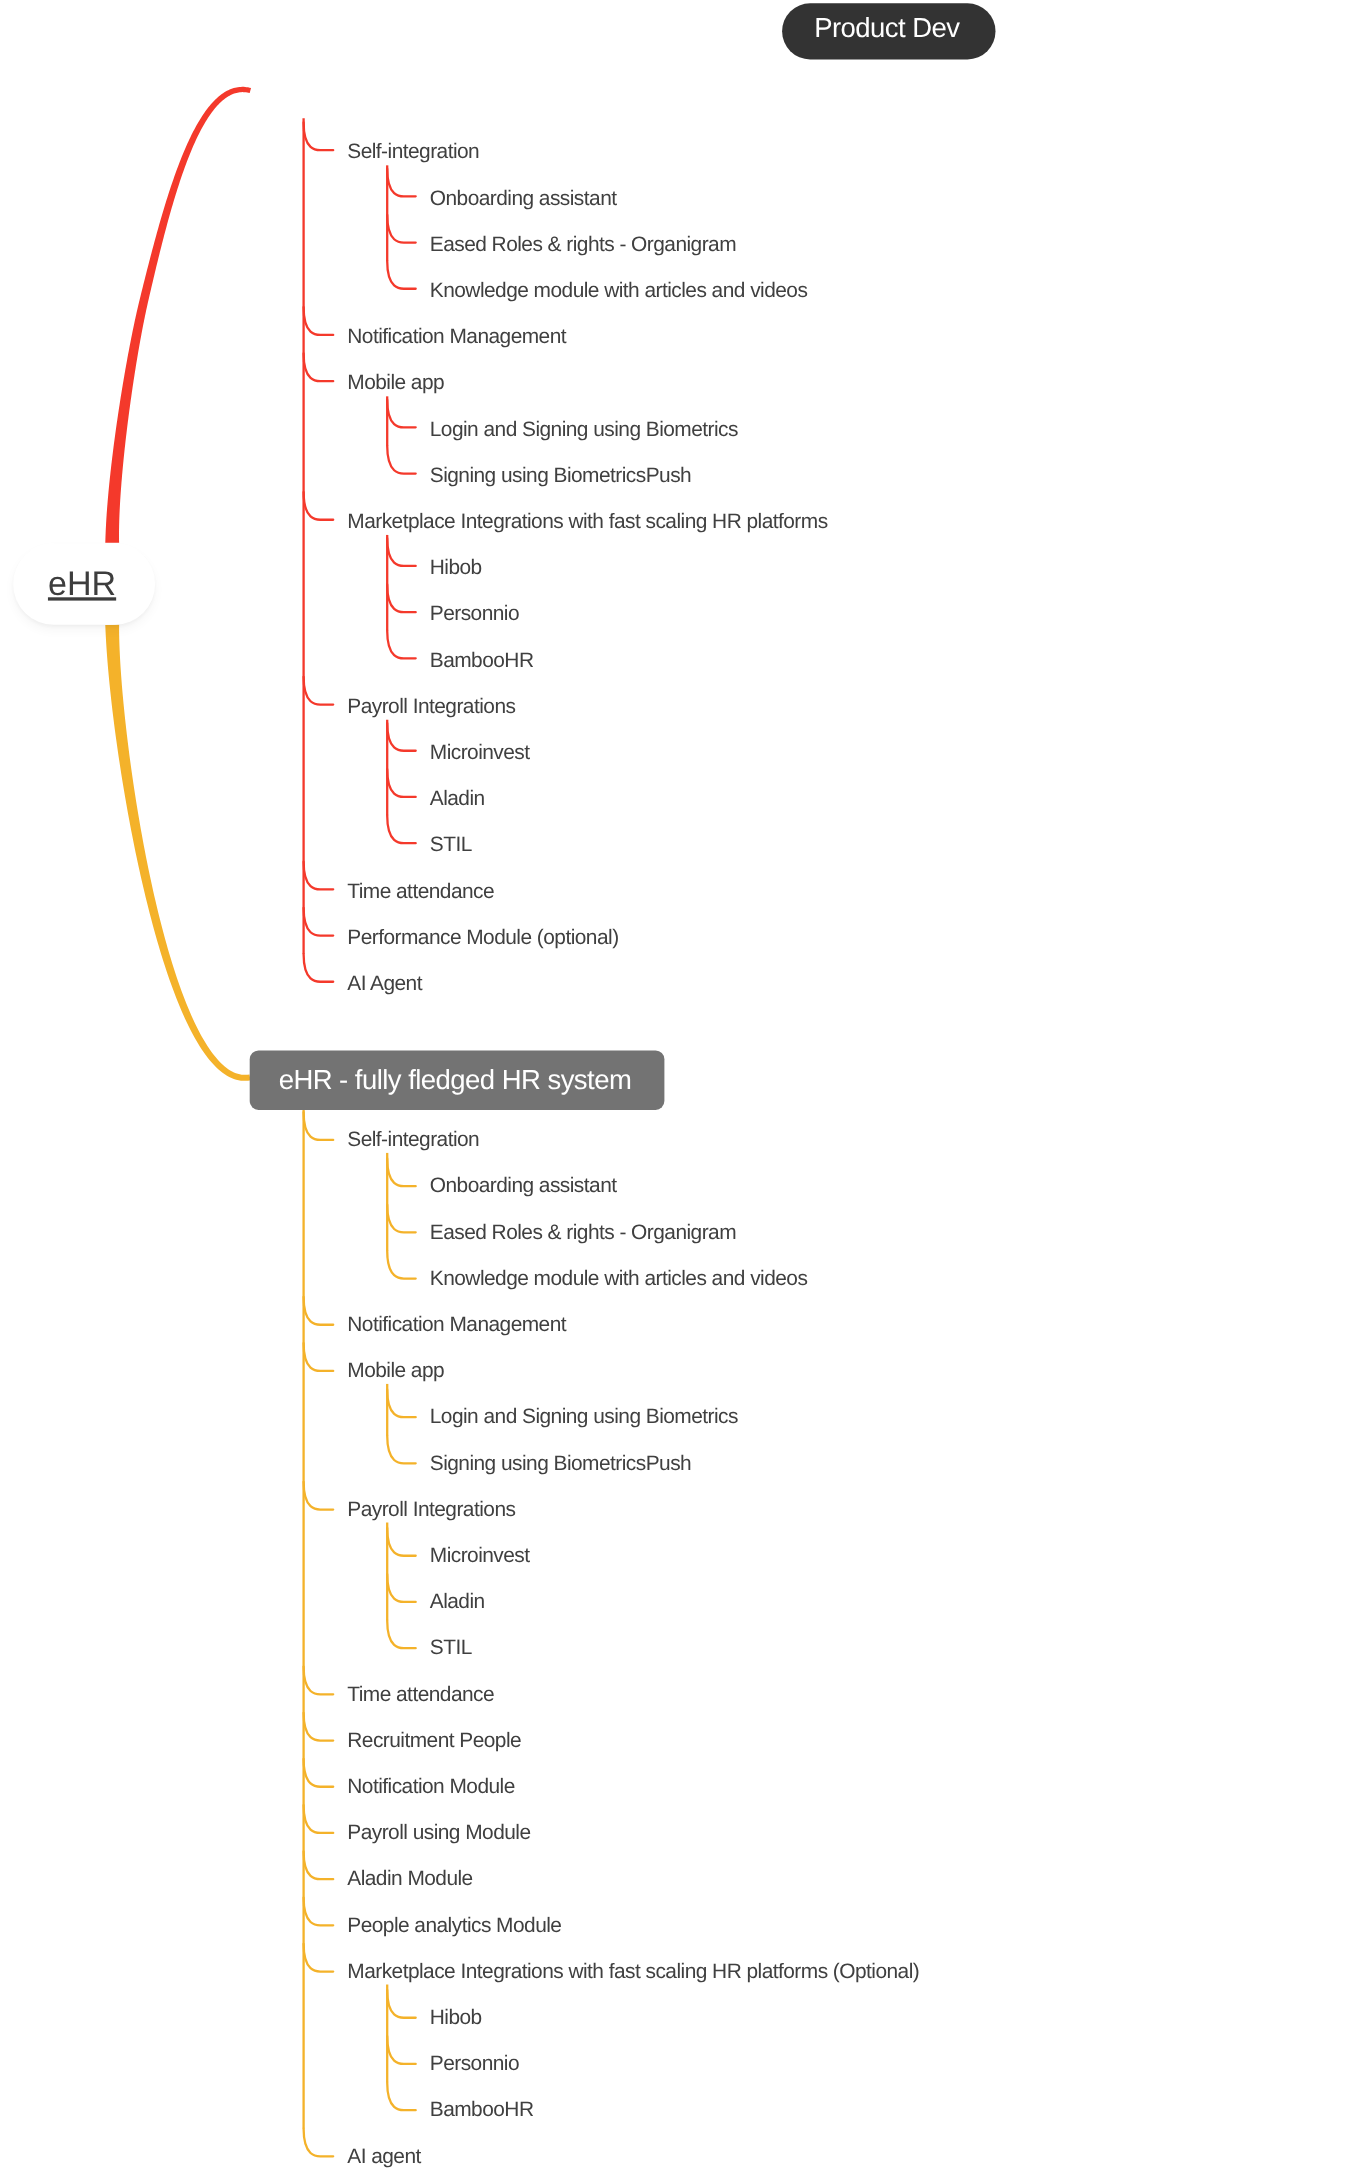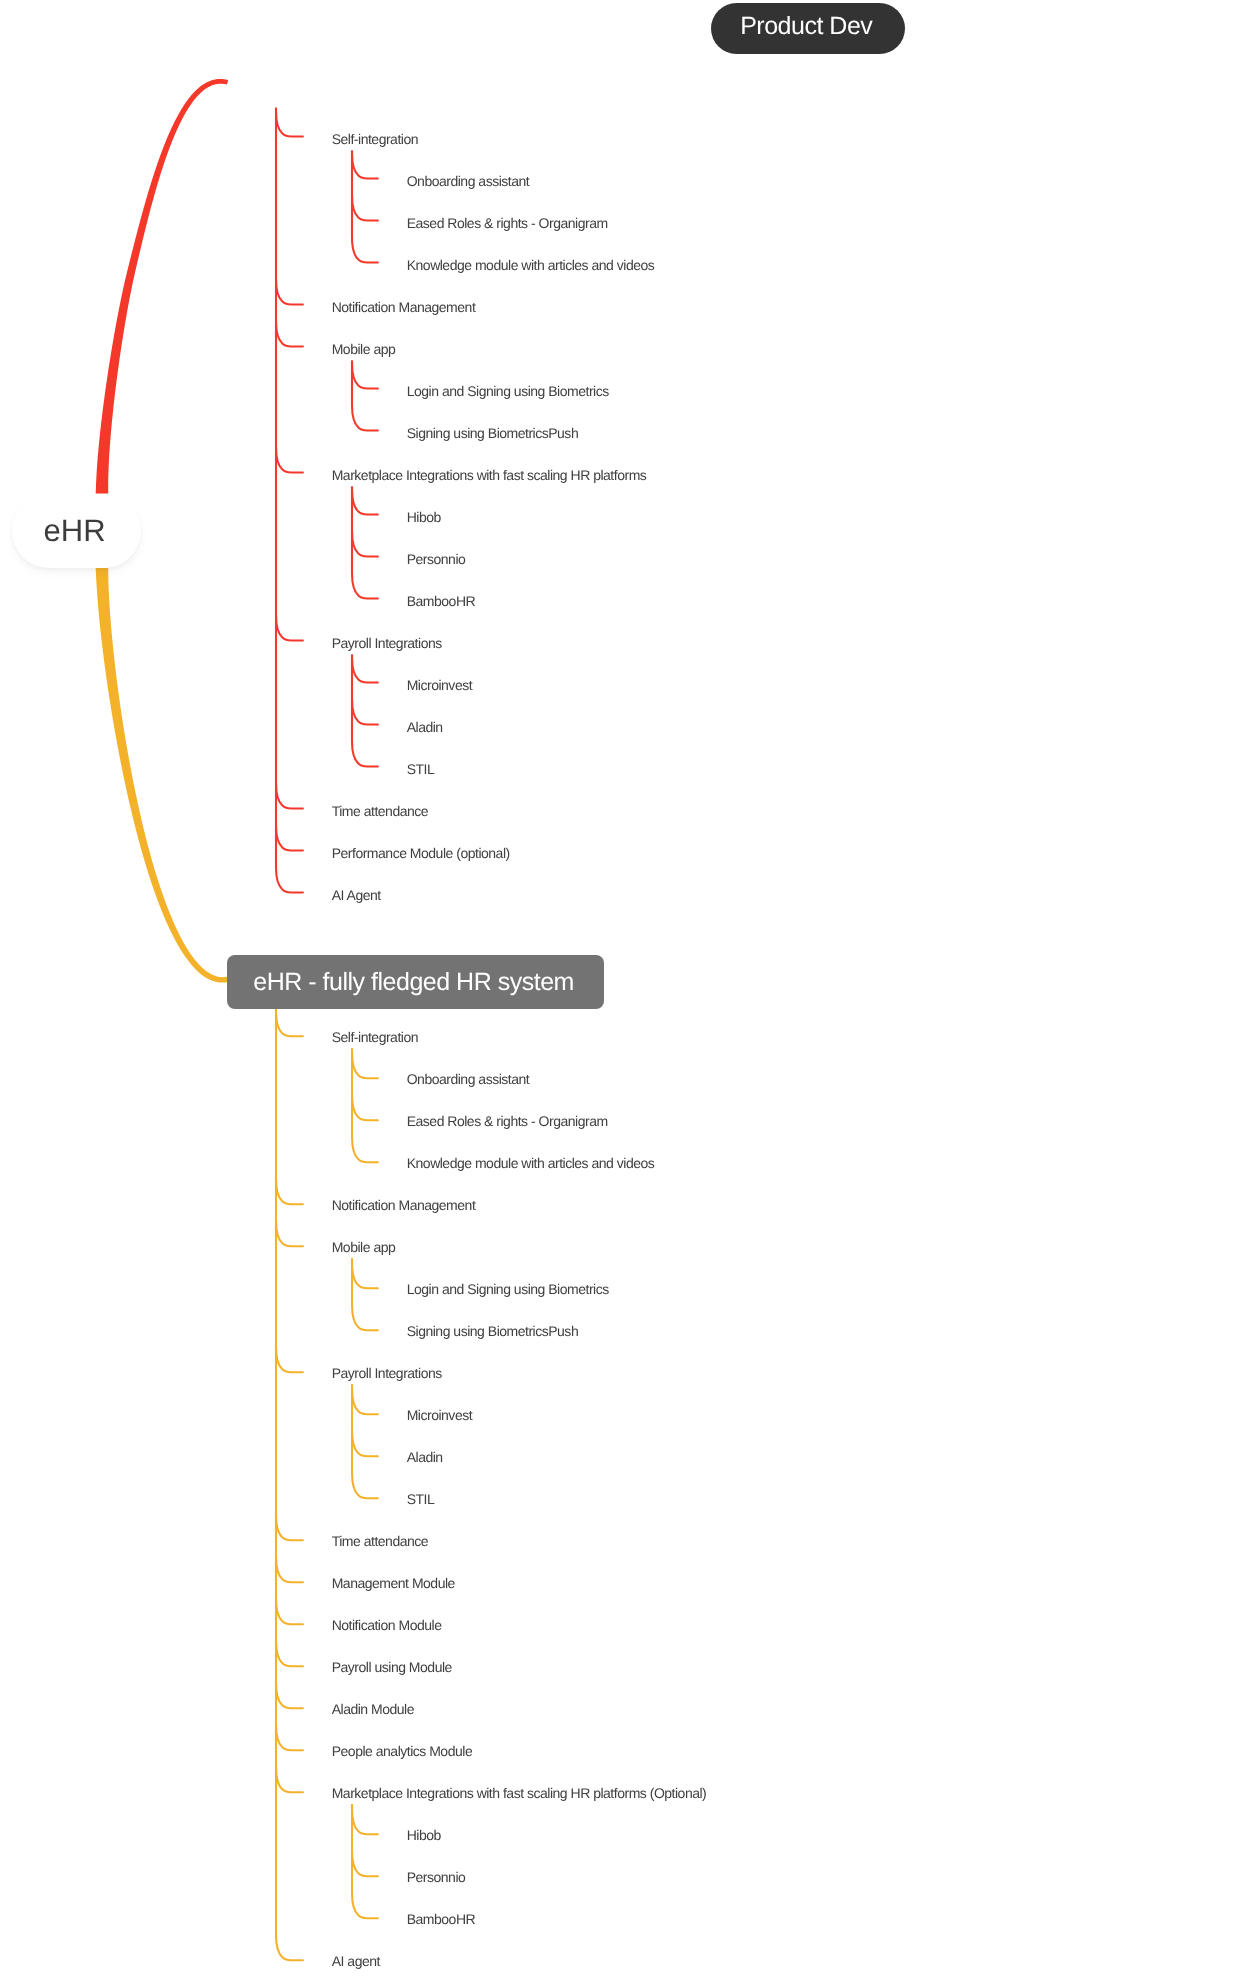--- a/index.html
+++ b/index.html
@@ -12,28 +12,28 @@
          transform:translateZ(0);}
   #links{position:absolute;left:0;top:0;width:1240px;height:1976px;
          pointer-events:none;overflow:visible;}
   .node-box{position:absolute;box-sizing:border-box;display:flex;align-items:center;
             font-size:25px;letter-spacing:-0.49px;color:#ffffff;border-radius:8px;
             white-space:nowrap;padding:0 30.0px 0 26.0px;height:54.4px;}
   .node-box > span{position:relative;top:0.6px;}
   .root-pill{position:absolute;box-sizing:border-box;display:flex;align-items:center;
              justify-content:center;background:#ffffff;border-radius:999px;
              font-size:31px;color:#3d3d3d;white-space:nowrap;padding-right:3px;
-             box-shadow:0 2px 4px rgba(0,0,0,0.045), 0 5px 10px rgba(0,0,0,0.04);}
+             box-shadow:0 2px 4px rgba(0,0,0,0.045), 0 5px 10px rgba(0,0,0,0.04);text-decoration:underline;}
   .sticky{position:absolute;box-sizing:border-box;display:flex;align-items:center;
           justify-content:center;background:#333333;border-radius:999px;
           font-size:25px;letter-spacing:-0.49px;color:#ffffff;white-space:nowrap;
           padding-right:3.4px;}
   .sticky > span{position:relative;top:-1.4px;}
-  .leaf{position:absolute;font-size:14px;letter-spacing:-0.49px;color:#404040;
-        white-space:nowrap;line-height:14px;transform:translateZ(0);margin-left:16px;}
+  .leaf{position:absolute;font-size:19px;letter-spacing:-0.49px;color:#404040;
+        white-space:nowrap;line-height:14px;transform:translateZ(0);}
 </style>
 </head>
 <body>
 
 <div id="stage">
 
   <svg id="links" viewBox="0 0 1240 1976" width="1240" height="1976">
       <path d="M108.30 493.50L108.24 491.88L108.21 490.24L108.19 488.57L108.19 486.88L108.19 485.17L108.20 483.43L108.22 481.68L108.25 479.90L108.28 478.10L108.33 476.28L108.38 474.44L108.43 472.58L108.50 470.71L108.57 468.81L108.65 466.90L108.74 464.97L108.83 463.02L108.93 461.06L109.04 459.08L109.15 457.08L109.27 455.07L109.40 453.05L109.53 451.01L109.67 448.96L109.82 446.90L109.97 444.82L110.12 442.73L110.29 440.63L110.45 438.52L110.63 436.40L110.81 434.27L110.99 432.12L111.18 429.97L111.38 427.81L111.58 425.65L111.78 423.47L111.99 421.29L112.21 419.10L112.43 416.90L112.65 414.70L112.88 412.49L113.12 410.28L113.35 408.06L113.60 405.84L113.84 403.62L114.09 401.39L114.35 399.16L114.61 396.92L114.87 394.69L115.14 392.45L115.41 390.22L115.68 387.98L115.96 385.74L116.24 383.51L116.53 381.27L116.81 379.04L117.10 376.81L117.40 374.58L117.70 372.35L118.00 370.13L118.30 367.91L118.61 365.69L118.91 363.48L119.23 361.28L119.54 359.08L119.85 356.88L120.17 354.70L120.49 352.52L120.82 350.34L121.14 348.18L121.47 346.02L121.80 343.88L122.13 341.74L122.46 339.61L122.79 337.49L123.13 335.38L123.47 333.29L123.80 331.20L124.14 329.13L124.49 327.07L124.83 325.03L125.17 322.99L125.51 320.97L125.86 318.97L126.20 316.98L126.55 315.00L126.90 313.04L127.24 311.10L127.59 309.18L127.94 307.27L128.29 305.38L128.64 303.50L128.99 301.65L129.33 299.81L129.68 298.00L130.03 296.20L130.38 294.43L130.73 292.67L131.07 290.94L131.42 289.23L131.76 287.54L132.11 285.87L132.45 284.23L132.80 282.61L133.14 281.01L133.48 279.44L133.82 277.90L134.16 276.38L134.50 274.88L134.83 273.42L134.83 273.42L135.42 270.86L136.02 268.29L136.61 265.71L137.21 263.14L137.81 260.55L138.42 257.96L139.03 255.37L139.64 252.78L140.26 250.18L140.88 247.58L141.50 244.98L142.12 242.38L142.75 239.78L143.39 237.18L144.02 234.58L144.67 231.99L145.31 229.39L145.96 226.80L146.61 224.21L147.27 221.63L147.93 219.05L148.59 216.48L149.26 213.92L149.93 211.36L150.61 208.81L151.29 206.26L151.98 203.73L152.67 201.20L153.36 198.69L154.06 196.18L154.76 193.69L155.47 191.20L156.18 188.73L156.90 186.28L157.62 183.83L158.35 181.41L159.08 178.99L159.82 176.59L160.56 174.21L161.30 171.85L162.06 169.50L162.81 167.17L163.57 164.85L164.34 162.56L165.11 160.29L165.89 158.04L166.67 155.81L167.46 153.60L168.26 151.41L169.06 149.25L169.86 147.11L170.67 144.99L171.49 142.90L172.31 140.84L173.13 138.80L173.97 136.78L174.80 134.80L175.65 132.84L176.50 130.91L177.35 129.02L178.22 127.15L179.08 125.31L179.96 123.50L180.83 121.73L181.72 119.98L182.61 118.28L183.51 116.60L184.41 114.96L185.32 113.35L186.23 111.78L187.15 110.25L188.07 108.75L189.01 107.30L189.94 105.88L190.88 104.49L191.83 103.15L192.79 101.85L193.74 100.59L194.71 99.37L195.68 98.19L196.65 97.06L197.63 95.97L198.61 94.92L199.60 93.92L200.60 92.96L201.59 92.05L202.59 91.18L203.60 90.36L204.61 89.59L205.62 88.86L206.64 88.18L207.66 87.55L208.68 86.96L209.71 86.43L210.74 85.94L211.78 85.50L212.82 85.11L213.87 84.77L214.91 84.47L215.97 84.23L217.03 84.03L218.10 83.89L219.18 83.79L220.26 83.74L221.36 83.75L222.46 83.81L223.57 83.92L224.70 84.08L225.84 84.30L226.99 84.57L228.21 80.03L226.86 79.69L225.52 79.42L224.18 79.21L222.85 79.06L221.52 78.97L220.21 78.95L218.89 78.99L217.59 79.09L216.30 79.25L215.01 79.46L213.74 79.74L212.48 80.08L211.22 80.47L209.98 80.92L208.76 81.42L207.54 81.98L206.33 82.58L205.14 83.24L203.96 83.95L202.79 84.71L201.64 85.52L200.49 86.37L199.36 87.27L198.23 88.22L197.12 89.21L196.02 90.25L194.93 91.33L193.84 92.45L192.77 93.61L191.71 94.81L190.66 96.06L189.61 97.34L188.58 98.67L187.55 100.03L186.53 101.43L185.52 102.87L184.52 104.34L183.53 105.86L182.54 107.40L181.57 108.99L180.59 110.60L179.63 112.25L178.68 113.94L177.73 115.66L176.79 117.40L175.85 119.19L174.92 121.00L174.00 122.84L173.09 124.71L172.18 126.61L171.28 128.54L170.38 130.50L169.49 132.49L168.61 134.50L167.73 136.54L166.86 138.61L166.00 140.70L165.14 142.81L164.29 144.95L163.44 147.11L162.60 149.30L161.76 151.50L160.93 153.73L160.11 155.98L159.29 158.25L158.47 160.54L157.67 162.85L156.86 165.17L156.06 167.52L155.27 169.88L154.48 172.26L153.70 174.65L152.92 177.07L152.15 179.49L151.38 181.93L150.62 184.38L149.86 186.85L149.11 189.33L148.36 191.82L147.61 194.32L146.87 196.84L146.14 199.36L145.41 201.89L144.68 204.43L143.96 206.98L143.24 209.54L142.52 212.10L141.81 214.67L141.11 217.25L140.41 219.83L139.71 222.41L139.02 225.00L138.33 227.60L137.64 230.19L136.96 232.79L136.28 235.39L135.60 237.99L134.93 240.59L134.27 243.19L133.60 245.79L132.94 248.38L132.29 250.98L131.63 253.57L130.98 256.16L130.33 258.74L129.69 261.32L129.05 263.90L128.41 266.47L127.78 269.03L127.15 271.58L127.15 271.58L126.78 273.07L126.42 274.58L126.05 276.11L125.68 277.67L125.31 279.26L124.94 280.87L124.57 282.50L124.19 284.16L123.82 285.83L123.44 287.54L123.06 289.26L122.68 291.00L122.31 292.77L121.93 294.55L121.55 296.36L121.17 298.19L120.78 300.03L120.40 301.89L120.02 303.78L119.64 305.68L119.26 307.59L118.88 309.53L118.49 311.48L118.11 313.44L117.73 315.43L117.35 317.42L116.97 319.44L116.59 321.46L116.21 323.50L115.83 325.56L115.45 327.63L115.08 329.70L114.70 331.80L114.33 333.90L113.95 336.01L113.58 338.14L113.21 340.27L112.84 342.42L112.47 344.57L112.10 346.74L111.74 348.91L111.38 351.09L111.02 353.27L110.66 355.47L110.30 357.67L109.95 359.88L109.59 362.09L109.24 364.31L108.89 366.53L108.55 368.76L108.21 370.99L107.87 373.22L107.53 375.46L107.20 377.70L106.86 379.94L106.54 382.19L106.21 384.43L105.89 386.68L105.57 388.92L105.25 391.17L104.94 393.42L104.64 395.66L104.33 397.90L104.03 400.15L103.73 402.38L103.44 404.62L103.15 406.85L102.87 409.08L102.59 411.31L102.31 413.53L102.04 415.74L101.77 417.95L101.51 420.16L101.25 422.35L101.00 424.54L100.75 426.73L100.50 428.90L100.27 431.07L100.03 433.23L99.80 435.38L99.58 437.52L99.36 439.65L99.15 441.77L98.94 443.88L98.74 445.98L98.55 448.06L98.36 450.14L98.17 452.20L97.99 454.25L97.82 456.28L97.66 458.30L97.50 460.31L97.34 462.30L97.20 464.28L97.05 466.24L96.92 468.18L96.79 470.11L96.67 472.02L96.56 473.92L96.45 475.79L96.35 477.65L96.25 479.49L96.16 481.31L96.08 483.12L96.01 484.90L95.94 486.66L95.88 488.40L95.82 490.12L95.77 491.82L95.70 493.50Z" fill="#F4392B" stroke="none"></path>
       <path d="M276 107.50 L276 867.30" fill="none" stroke="#F4392B" stroke-width="2.1" stroke-linecap="butt"></path>
       <path d="M276 111.30 C276 138.00 288.80 136.50 292.00 136.50 L302.90 136.50" fill="none" stroke="#F4392B" stroke-width="2.1" stroke-linecap="round"></path>
@@ -127,21 +127,21 @@
     <div class="leaf" style="left: 390.7px; top: 1155.9px;">Knowledge module with articles and videos</div>
     <div class="leaf" style="left: 315.7px; top: 1197.9px;">Notification Management</div>
     <div class="leaf" style="left: 315.7px; top: 1239.9px;">Mobile app</div>
     <div class="leaf" style="left: 390.7px; top: 1281.9px;">Login and Signing using Biometrics</div>
     <div class="leaf" style="left: 390.7px; top: 1323.9px;">Signing using BiometricsPush</div>
     <div class="leaf" style="left: 315.7px; top: 1365.9px;">Payroll Integrations</div>
     <div class="leaf" style="left: 390.7px; top: 1407.9px;">Microinvest</div>
     <div class="leaf" style="left: 390.7px; top: 1449.9px;">Aladin</div>
     <div class="leaf" style="left: 390.7px; top: 1491.9px;">STIL</div>
     <div class="leaf" style="left: 315.7px; top: 1533.9px;">Time attendance</div>
-    <div class="leaf" style="left: 315.7px; top: 1575.9px;">Management Module</div>
+    <div class="leaf" style="left: 315.7px; top: 1575.9px;">Recruitment People</div>
     <div class="leaf" style="left: 315.7px; top: 1617.9px;">Notification Module</div>
     <div class="leaf" style="left: 315.7px; top: 1659.9px;">Payroll using Module</div>
     <div class="leaf" style="left: 315.7px; top: 1701.9px;">Aladin Module</div>
     <div class="leaf" style="left: 315.7px; top: 1743.9px;">People analytics Module</div>
     <div class="leaf" style="left: 315.7px; top: 1785.9px;">Marketplace Integrations with fast scaling HR platforms (Optional)</div>
     <div class="leaf" style="left: 390.7px; top: 1827.9px;">Hibob</div>
     <div class="leaf" style="left: 390.7px; top: 1869.9px;">Personnio</div>
     <div class="leaf" style="left: 390.7px; top: 1911.9px;">BambooHR</div>
     <div class="leaf" style="left: 315.7px; top: 1953.9px;">AI agent</div>
   </div>

